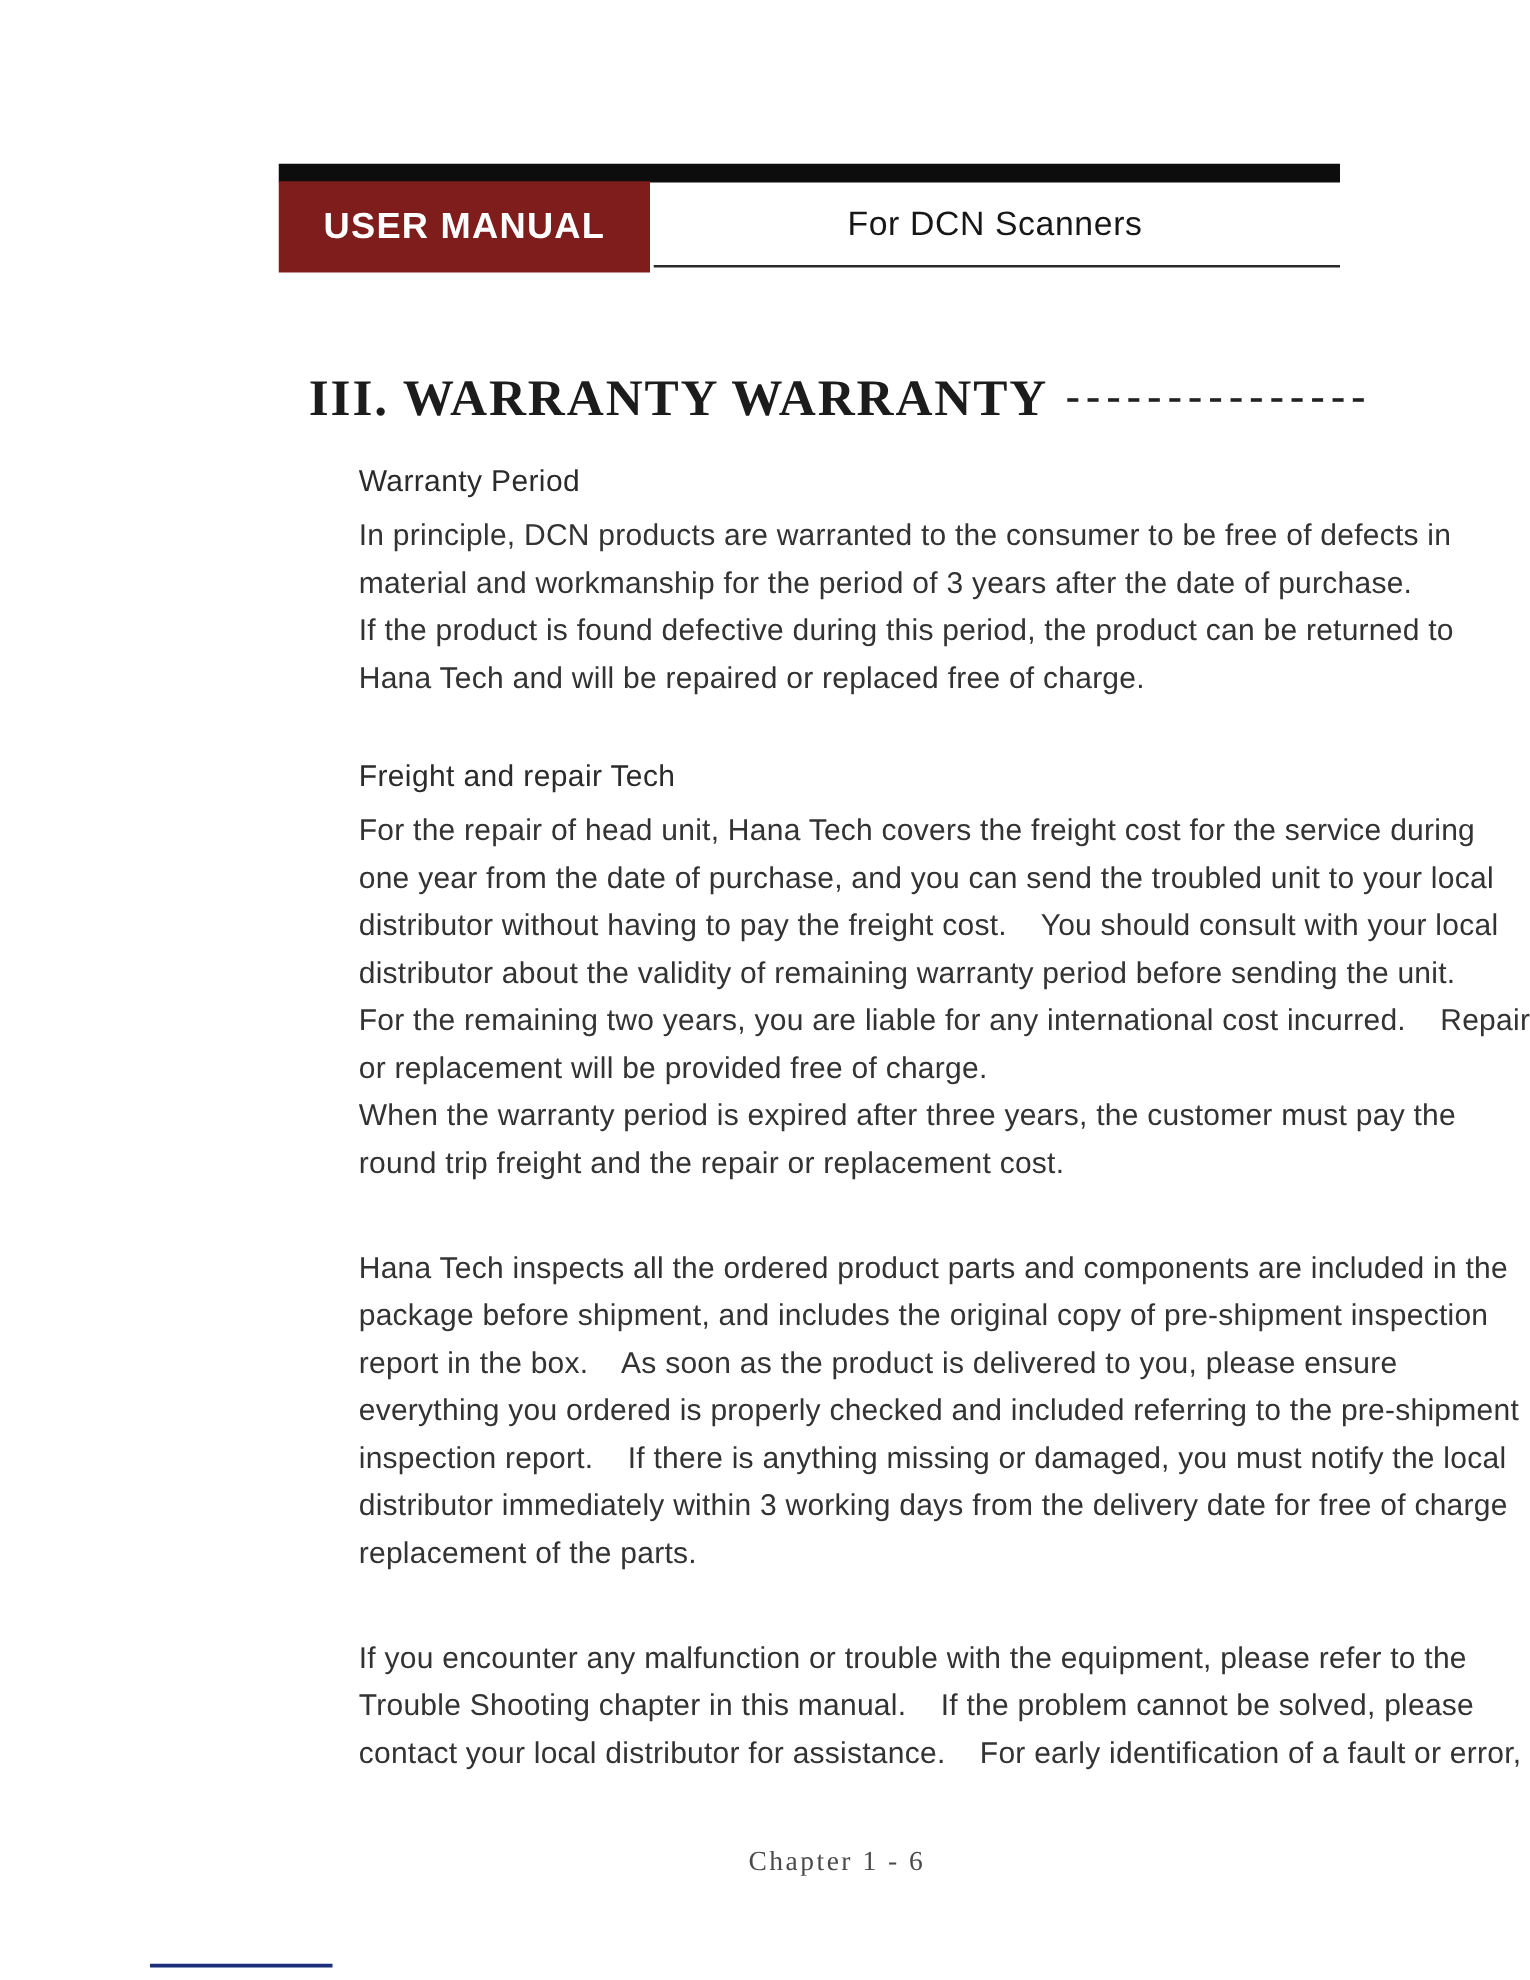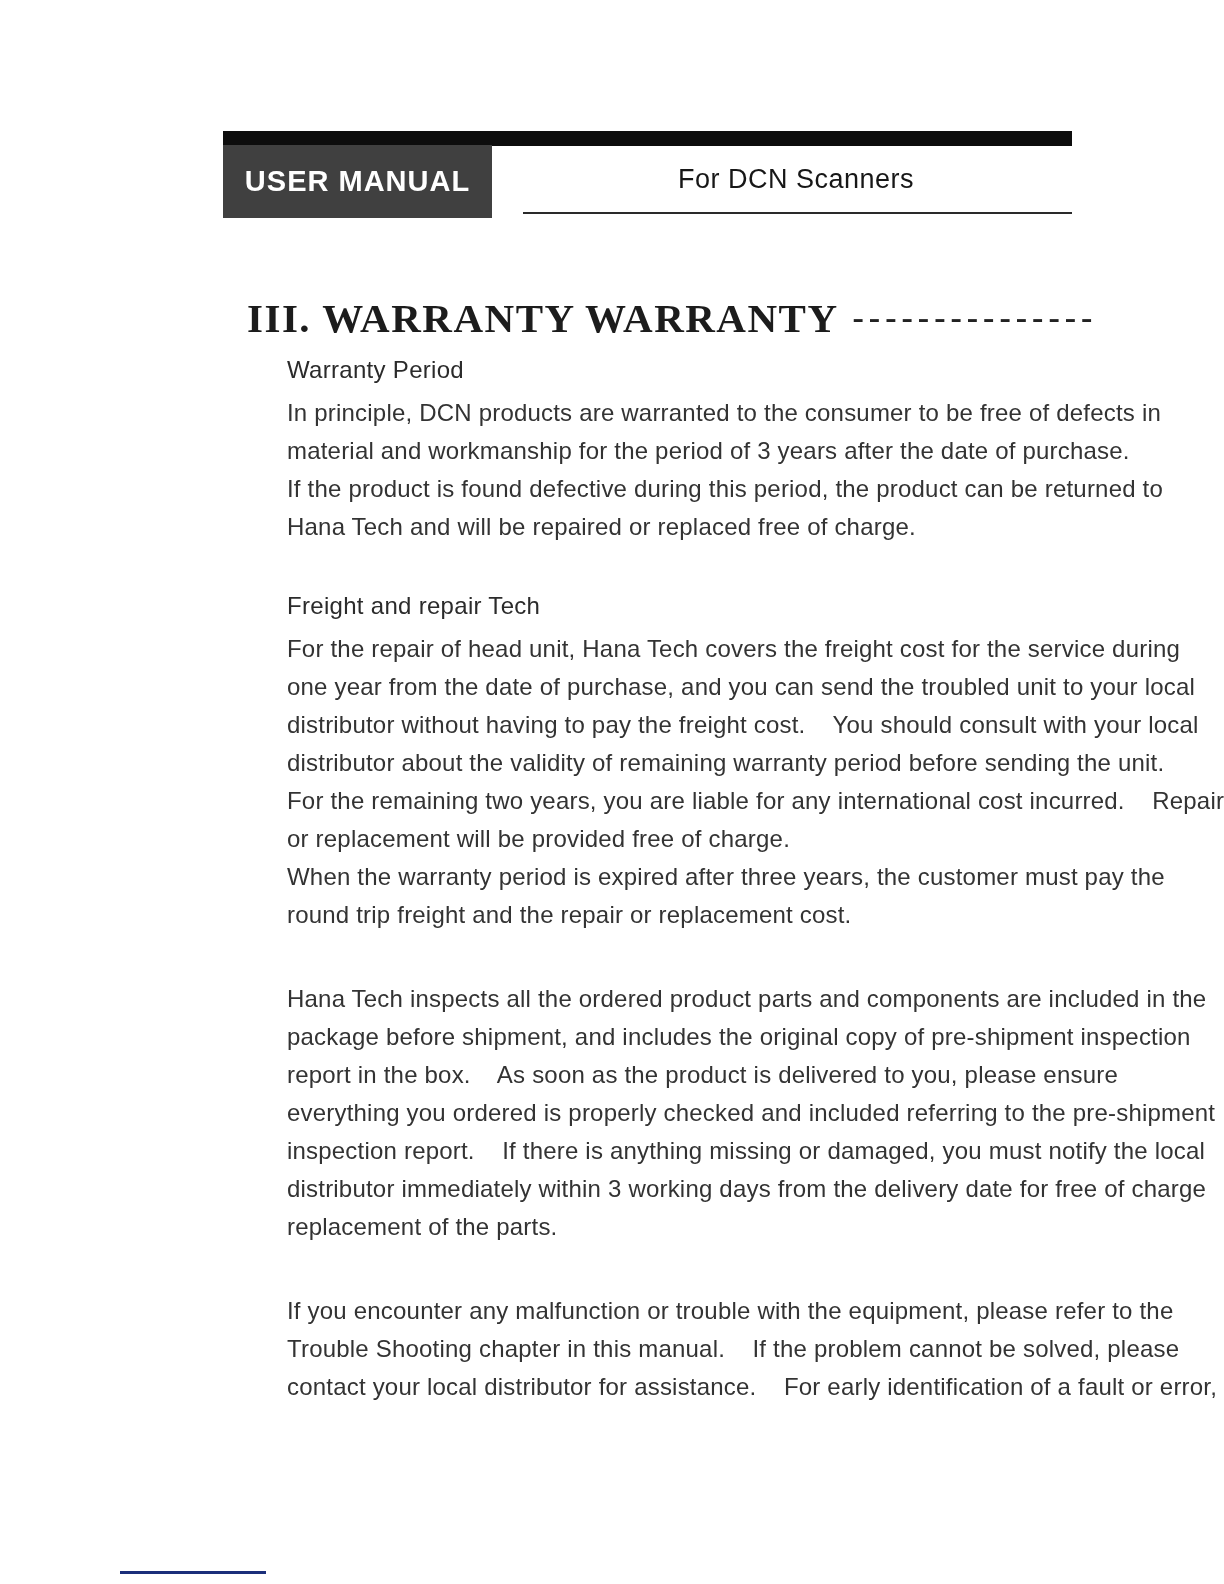--- a/index.html
+++ b/index.html
@@ -21,22 +21,22 @@
   
   .hdr-topbar {
     position: absolute;
     left: 223px; top: 131px;
     width: 849px; height: 15px;
     background: #0d0d0d;
   }
   .um-box {
     position: absolute;
     left: 223px; top: 145px;
-    width: 269px; height: 73px;
-    background: #404040;
+    width: 297px; height: 73px;
+    background: #7f1d1d;
     display: flex;
     align-items: center;
     justify-content: center;
   }
   .um-box span {
     color: #ffffff;
     font-size: 29px;
     font-weight: bold;
     letter-spacing: 1px;
   }
@@ -79,21 +79,21 @@
   }
   .doc-title .dashes {
     font-weight: 600;
     font-size: 34px;
     letter-spacing: 5px;
     margin-left: 14px;
     overflow: hidden;
     color: #222222;
   }
   section { margin-left: 40px; }
-  section.first { margin-top: 14px; }
+  section.first { margin-top: 30px; }
   section + section { margin-top: 46px; }
   section h2 {
     font-size: 24px;
     font-weight: 400;
     color: #2b2b2b;
     letter-spacing: 0.3px;
     margin-bottom: 10px;
   }
   section p {
     font-size: 24px;
@@ -177,16 +177,19 @@
     </section>
 
     <section>
       <p>If you encounter any malfunction or trouble with the equipment, please refer to the
 Trouble Shooting chapter in this manual.    If the problem cannot be solved, please
 contact your local distributor for assistance.    For early identification of a fault or error,</p>
     </section>
 
   </div>
 
+  <div class="page-footer">
+    <span>Chapter 1 - 6</span>
+  </div>
 
   <div class="bottom-mark"></div>
 
 </div>
 
 </body></html>

